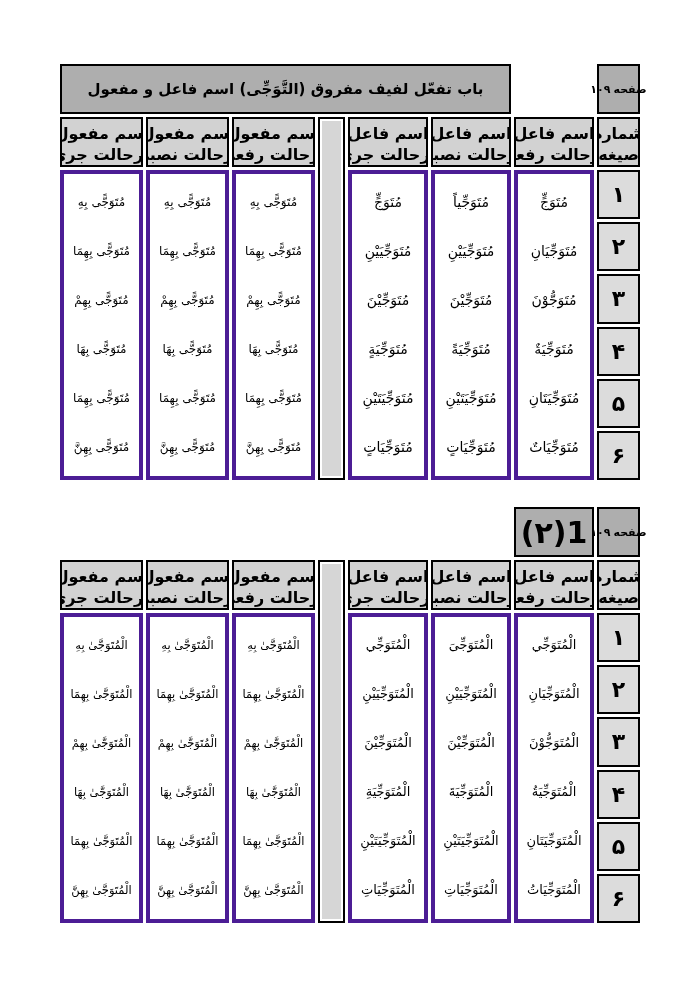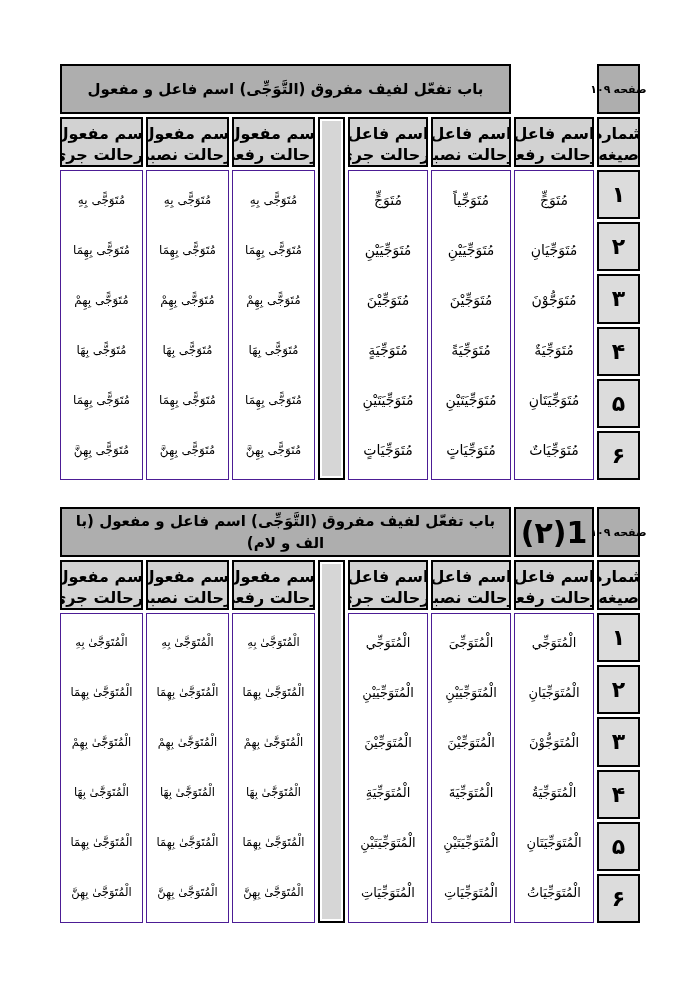--- a/index.html
+++ b/index.html
@@ -48,21 +48,21 @@
   .numcol{
     grid-column:1;grid-row:3;display:grid;
     grid-template-rows:repeat(6,1fr);gap:3px;
   }
   .numbox{
     border:2px solid #000;box-sizing:border-box;background:#dcdcdc;
     display:flex;align-items:center;justify-content:center;
     font-size:22px;font-weight:bold;
   }
   .datacol{
-    grid-row:3;border:1px solid #4c1d95;box-sizing:border-box;background:#fff;
+    grid-row:3;border:4px solid #4c1d95;box-sizing:border-box;background:#fff;
     display:flex;flex-direction:column;justify-content:space-around;
     padding:4px 1px;font-size:14px;overflow:hidden;
   }
   .datacol span{display:block;text-align:center;white-space:nowrap;line-height:1.9;}
   .datacol.maful{font-size:12px;}
   .second .datacol{font-size:13px;}
   .second .datacol.maful{font-size:11.5px;}
 </style>
 </head>
 <body>
@@ -166,21 +166,20 @@
     </div>
   </div>
 
   <div class="gtable second">
 
     <div class="cell page-cell">
       <div>صفحه</div>
       <div>۱۰۹</div>
     </div>
     <div class="cell num-cell">1(٢)</div>
-    <div class="cell title-cell">باب تفعّل لفيف مفروق (التَّوَجِّى) اسم فاعل و مفعول (با الف و لام)</div>
 
     <div class="cell hdr c1">
       <div>شماره</div>
       <div>صيغه</div>
     </div>
     <div class="cell hdr c2">
       <div>اسم فاعل</div>
       <div>درحالت رفعي</div>
     </div>
     <div class="cell hdr c3">

